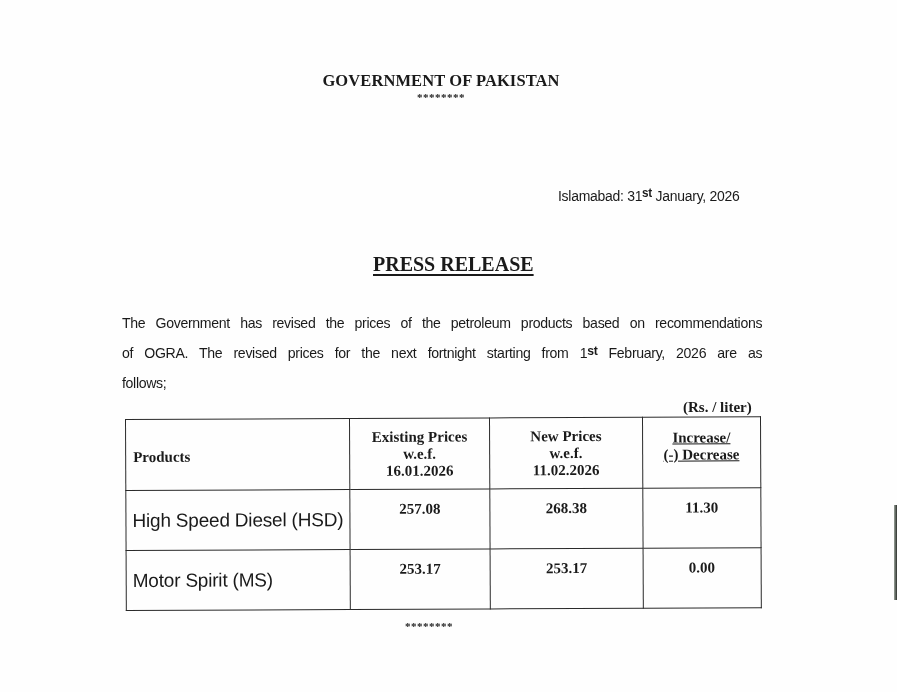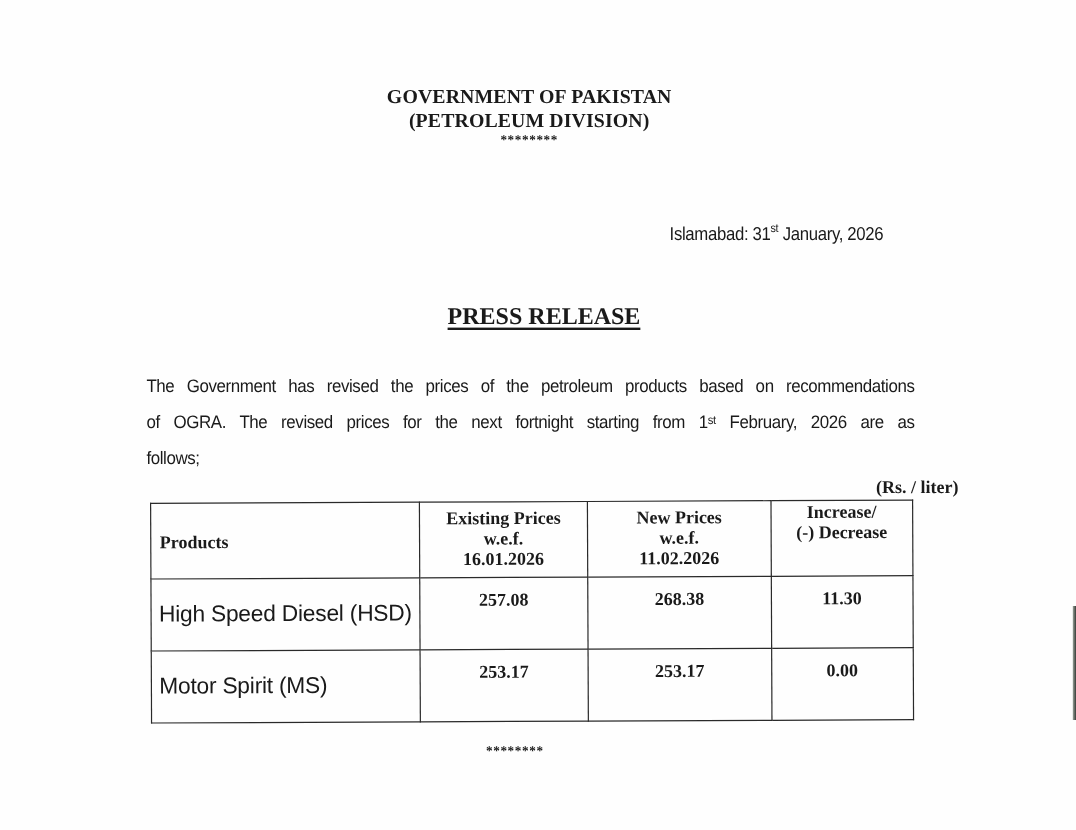--- a/index.html
+++ b/index.html
@@ -53,25 +53,25 @@
       left: 558px;
       top: 187px;
       font-family: "Liberation Sans Narrow", "Liberation Sans", sans-serif;
       font-size: 15.5px;
       letter-spacing: -0.3px;
       transform: scaleX(0.9);
       transform-origin: left top;
       white-space: nowrap;
     }
     sup {
-      font-size: 10px;
+      font-size: 13px;
       vertical-align: top;
       position: relative;
       top: -2px;
-      font-weight: normal;
+      font-weight: bold;
     }
     .title {
       position: absolute;
       left: 373px;
       top: 253px;
       font-weight: bold;
       font-size: 20px;
       text-decoration: underline;
       text-decoration-thickness: 2px;
       text-underline-offset: 3px;
@@ -93,21 +93,20 @@
     }
     .body-text .para-line { display: block; text-align-last: justify; white-space: nowrap; }
     .body-text .para-line.last { text-align-last: left; }
     .unit {
       position: absolute;
       left: 683px;
       top: 399px;
       font-weight: bold;
       font-size: 15px;
       white-space: nowrap;
-      margin-left: 47px;
     }
     .unit::after {
       content: "";
       position: absolute;
       right: -2px;
       top: 2px;
       width: 1px;
       height: 17px;
     }
     table.prices {
@@ -168,21 +167,20 @@
     }
   </style>
 </head>
 <body>
 
 <div class="page">
   <div class="edge-shadow"></div>
 
   <div class="letterhead">
     <span class="line">GOVERNMENT OF PAKISTAN</span>
-    <span class="line">(PETROLEUM DIVISION)</span>
     <span class="stars">********</span>
   </div>
 
   <div class="dateline"><span>Islamabad: 31</span><sup>st</sup><span> January, 2026</span></div>
 
   <div class="title">PRESS RELEASE</div>
 
   <div class="body-text">
     <span class="para-line">The Government has revised the prices of the petroleum products based on recommendations</span>
     <span class="para-line"><span>of OGRA. The revised prices for the next fortnight starting from 1</span><sup>st</sup><span> February, 2026 are as</span></span>
@@ -204,21 +202,21 @@
       <th class="col-existing">
         <span class="hline">Existing Prices</span>
         <span class="hline">w.e.f.</span>
         <span class="hline">16.01.2026</span>
       </th>
       <th>
         <span class="hline">New Prices</span>
         <span class="hline">w.e.f.</span>
         <span class="hline">11.02.2026</span>
       </th>
-      <th style="vertical-align: top; padding-top: 2px;">
+      <th style="vertical-align: top; padding-top: 12px; text-decoration: underline;">
         <span class="hline">Increase/</span>
         <span class="hline">(-) Decrease</span>
       </th>
     </tr>
     <tr>
       <td class="product-name">High Speed Diesel (HSD)</td>
       <td class="num">257.08</td>
       <td class="num">268.38</td>
       <td class="num">11.30</td>
     </tr>

